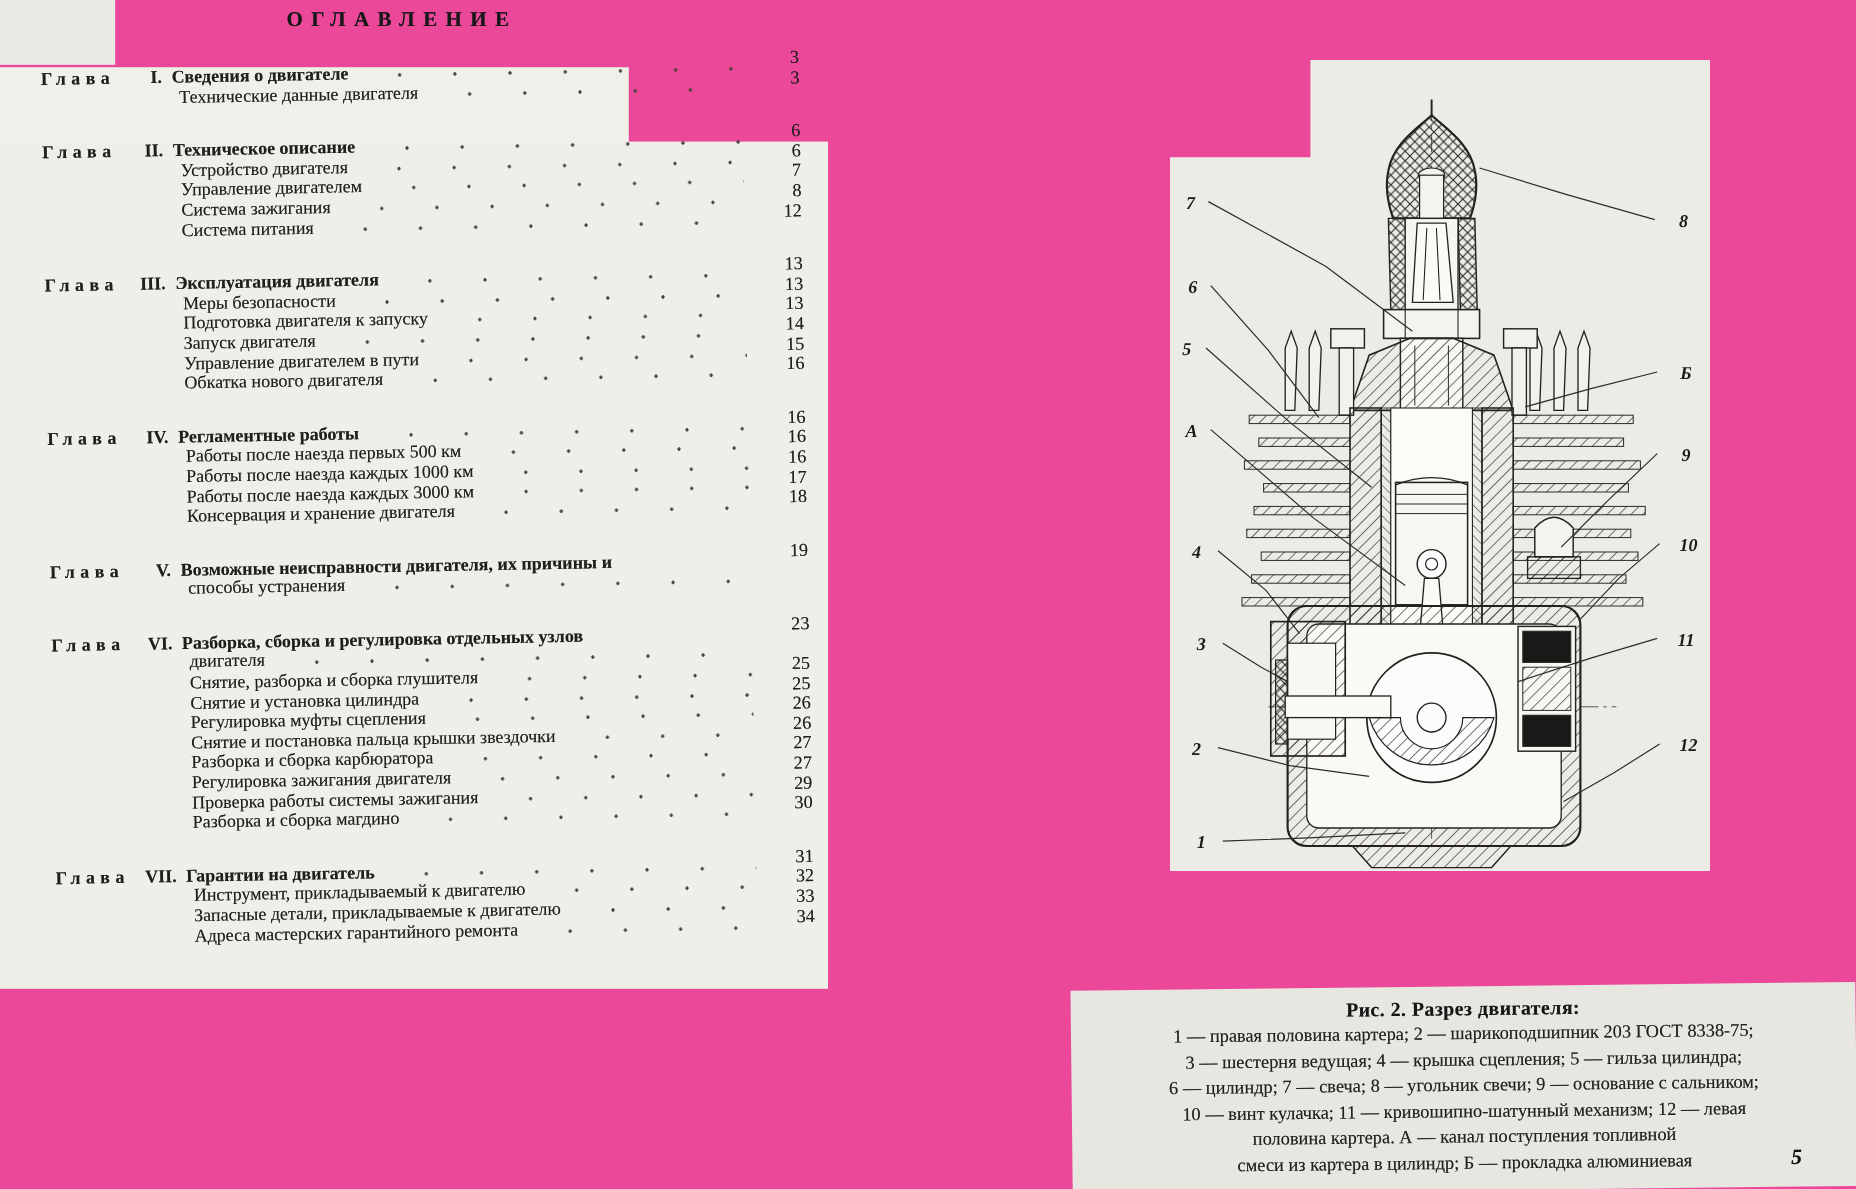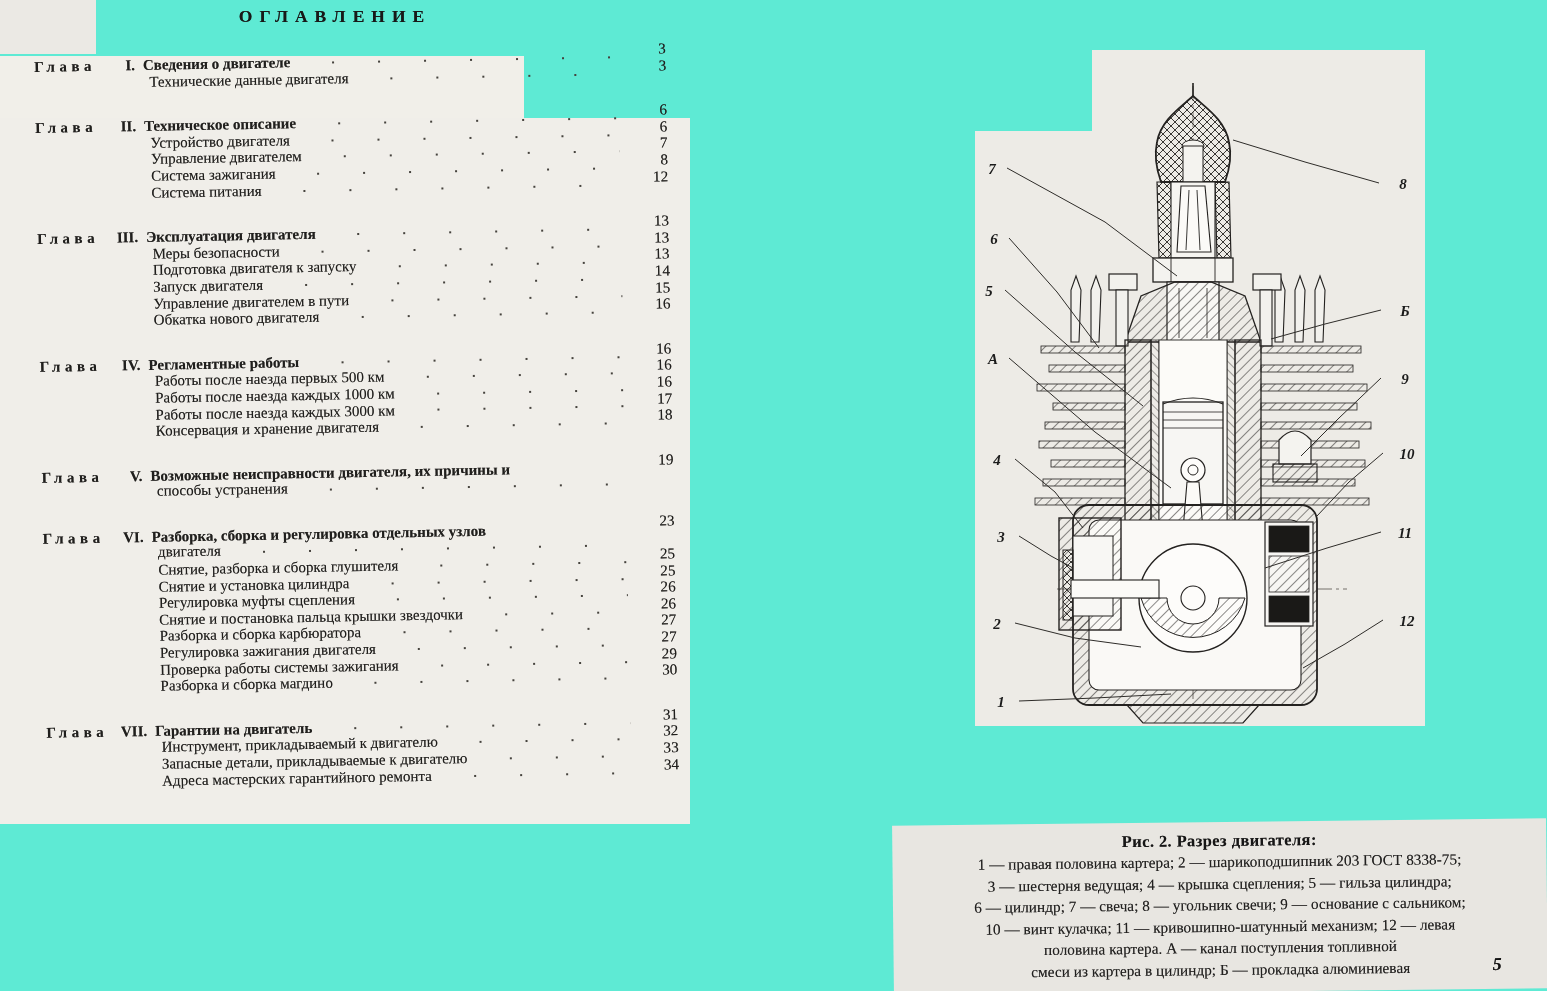--- a/index.html
+++ b/index.html
@@ -1,17 +1,17 @@
 <!DOCTYPE html>
 <html><head>
 <meta charset="utf-8">
 <style>
   html,body{margin:0;padding:0;}
   body{width:1547px;height:991px;background:#ffffff;font-family:"Liberation Serif",serif;color:#1f1f1f;}
-  .page{position:relative;width:1547px;height:991px;overflow:hidden;background:#5eead4;}
+  .page{position:relative;width:1547px;height:991px;overflow:hidden;background:#ec4899;}
 
   
   .patch{position:absolute;}
   .corner{left:0;top:0;width:96px;height:54px;background:#ebe9e4;}
   .tbgA{left:0;top:56px;width:524px;height:64px;background:#f1efe9;}
   .tbgB{left:0;top:118px;width:690px;height:706px;background:#f0eee9;}
 
   
   .toc-title{position:absolute;left:168px;top:6px;width:334px;text-align:center;
     font-size:17.5px;font-weight:bold;letter-spacing:7px;color:#181818;

